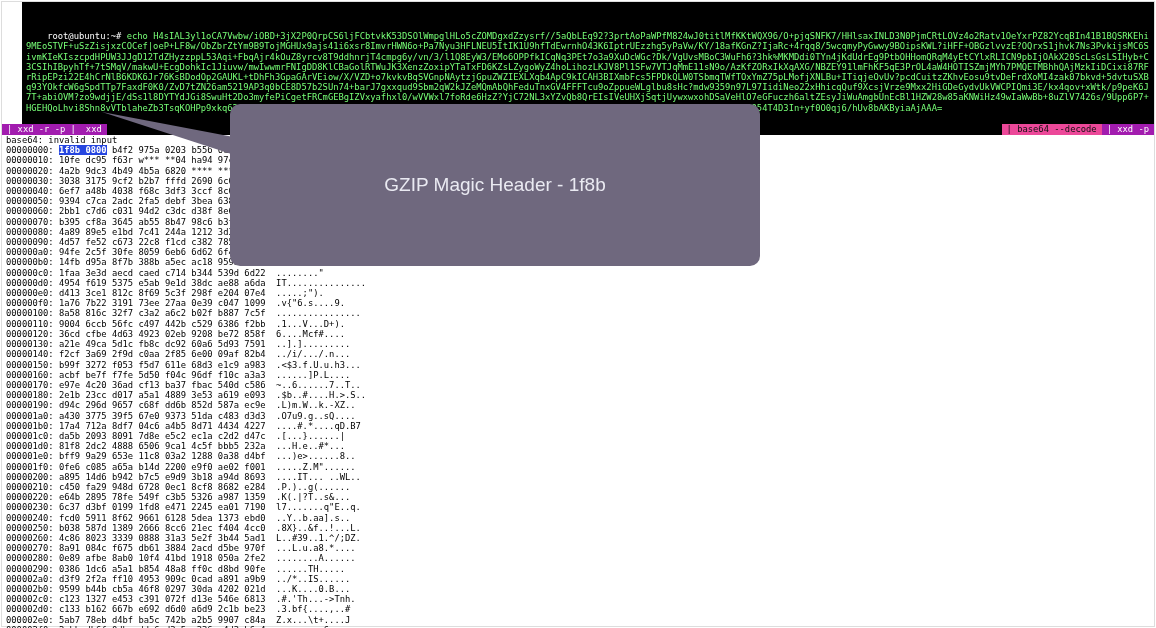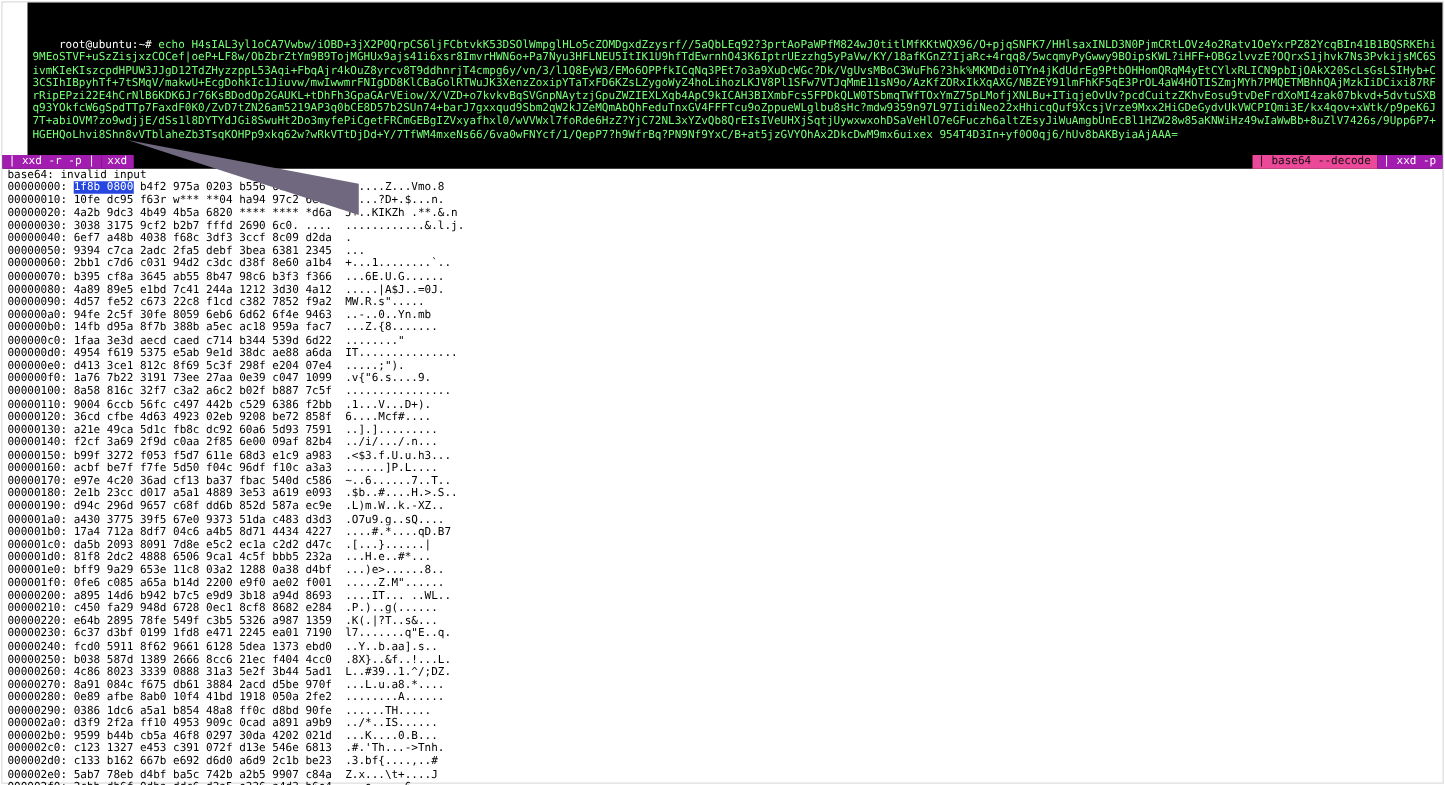--- a/index.html
+++ b/index.html
@@ -46,21 +46,21 @@
   }
   .hexdump {
     padding: 0 4px 0 4px;
     white-space: pre;
     color:#000;
   }
   .hexrow { white-space: pre; }
   .hexrow .addr { color:#000; }
   .hexrow .hex  { color:#000; }
   .hexrow .asc  { color:#000; }
-  .magic { background:#2646e0; color:#fff; }
+  .magic { background:#2646e0; color:#fff;font-weight:bold; }
 
   
   .callout {
     position:absolute;
     left:228px; top:102px;
     width:530px; height:162px;
     background:#6f687e;
     border-radius:10px;
     color:#eaeaf2;
     display:flex;
@@ -95,14 +95,17 @@
 
   <div class="err">base64: invalid input</div>
 
   <div class="hexdump" id="hexdump"><div class="hexrow"><span class="addr">00000000: </span><span class="magic">1f8b 0800</span><span class="hex"> b4f2 975a 0203 b556 6d6f e238</span><span class="asc">  ......Z...Vmo.8</span></div><div class="hexrow"><span class="addr">00000010:</span><span class="hex"> 10fe dc95 f63r w*** **04 ha94 97c2 6ed5</span><span class="asc">  .....?D+.$...n.</span></div><div class="hexrow"><span class="addr">00000020:</span><span class="hex"> 4a2b 9dc3 4b49 4b5a 6820 **** **** *d6a</span><span class="asc">  J+..KIKZh .**.&amp;.n</span></div><div class="hexrow"><span class="addr">00000030:</span><span class="hex"> 3038 3175 9cf2 b2b7 fffd 2690 6c0. ....</span><span class="asc">  ............&amp;.l.j.</span></div><div class="hexrow"><span class="addr">00000040:</span><span class="hex"> 6ef7 a48b 4038 f68c 3df3 3ccf 8c09 d2da</span><span class="asc">  .</span></div><div class="hexrow"><span class="addr">00000050:</span><span class="hex"> 9394 c7ca 2adc 2fa5 debf 3bea 6381 2345</span><span class="asc">  ...</span></div><div class="hexrow"><span class="addr">00000060:</span><span class="hex"> 2bb1 c7d6 c031 94d2 c3dc d38f 8e60 a1b4</span><span class="asc">  +...1........`..</span></div><div class="hexrow"><span class="addr">00000070:</span><span class="hex"> b395 cf8a 3645 ab55 8b47 98c6 b3f3 f366</span><span class="asc">  ...6E.U.G......</span></div><div class="hexrow"><span class="addr">00000080:</span><span class="hex"> 4a89 89e5 e1bd 7c41 244a 1212 3d30 4a12</span><span class="asc">  .....|A$J..=0J.</span></div><div class="hexrow"><span class="addr">00000090:</span><span class="hex"> 4d57 fe52 c673 22c8 f1cd c382 7852 f9a2</span><span class="asc">  MW.R.s".....</span></div><div class="hexrow"><span class="addr">000000a0:</span><span class="hex"> 94fe 2c5f 30fe 8059 6eb6 6d62 6f4e 9463</span><span class="asc">  ..-..0..Yn.mb</span></div><div class="hexrow"><span class="addr">000000b0:</span><span class="hex"> 14fb d95a 8f7b 388b a5ec ac18 959a fac7</span><span class="asc">  ...Z.{8.......</span></div><div class="hexrow"><span class="addr">000000c0:</span><span class="hex"> 1faa 3e3d aecd caed c714 b344 539d 6d22</span><span class="asc">  ........"</span></div><div class="hexrow"><span class="addr">000000d0:</span><span class="hex"> 4954 f619 5375 e5ab 9e1d 38dc ae88 a6da</span><span class="asc">  IT...............</span></div><div class="hexrow"><span class="addr">000000e0:</span><span class="hex"> d413 3ce1 812c 8f69 5c3f 298f e204 07e4</span><span class="asc">  .....;").</span></div><div class="hexrow"><span class="addr">000000f0:</span><span class="hex"> 1a76 7b22 3191 73ee 27aa 0e39 c047 1099</span><span class="asc">  .v{"6.s....9.</span></div><div class="hexrow"><span class="addr">00000100:</span><span class="hex"> 8a58 816c 32f7 c3a2 a6c2 b02f b887 7c5f</span><span class="asc">  ................</span></div><div class="hexrow"><span class="addr">00000110:</span><span class="hex"> 9004 6ccb 56fc c497 442b c529 6386 f2bb</span><span class="asc">  .1...V...D+).</span></div><div class="hexrow"><span class="addr">00000120:</span><span class="hex"> 36cd cfbe 4d63 4923 02eb 9208 be72 858f</span><span class="asc">  6....Mcf#....</span></div><div class="hexrow"><span class="addr">00000130:</span><span class="hex"> a21e 49ca 5d1c fb8c dc92 60a6 5d93 7591</span><span class="asc">  ..].].........</span></div><div class="hexrow"><span class="addr">00000140:</span><span class="hex"> f2cf 3a69 2f9d c0aa 2f85 6e00 09af 82b4</span><span class="asc">  ../i/.../.n...</span></div><div class="hexrow"><span class="addr">00000150:</span><span class="hex"> b99f 3272 f053 f5d7 611e 68d3 e1c9 a983</span><span class="asc">  .&lt;$3.f.U.u.h3...</span></div><div class="hexrow"><span class="addr">00000160:</span><span class="hex"> acbf be7f f7fe 5d50 f04c 96df f10c a3a3</span><span class="asc">  ......]P.L....</span></div><div class="hexrow"><span class="addr">00000170:</span><span class="hex"> e97e 4c20 36ad cf13 ba37 fbac 540d c586</span><span class="asc">  ~..6......7..T..</span></div><div class="hexrow"><span class="addr">00000180:</span><span class="hex"> 2e1b 23cc d017 a5a1 4889 3e53 a619 e093</span><span class="asc">  .$b..#....H.&gt;.S..</span></div><div class="hexrow"><span class="addr">00000190:</span><span class="hex"> d94c 296d 9657 c68f dd6b 852d 587a ec9e</span><span class="asc">  .L)m.W..k.-XZ..</span></div><div class="hexrow"><span class="addr">000001a0:</span><span class="hex"> a430 3775 39f5 67e0 9373 51da c483 d3d3</span><span class="asc">  .O7u9.g..sQ....</span></div><div class="hexrow"><span class="addr">000001b0:</span><span class="hex"> 17a4 712a 8df7 04c6 a4b5 8d71 4434 4227</span><span class="asc">  ....#.*....qD.B7</span></div><div class="hexrow"><span class="addr">000001c0:</span><span class="hex"> da5b 2093 8091 7d8e e5c2 ec1a c2d2 d47c</span><span class="asc">  .[...}......|</span></div><div class="hexrow"><span class="addr">000001d0:</span><span class="hex"> 81f8 2dc2 4888 6506 9ca1 4c5f bbb5 232a</span><span class="asc">  ...H.e..#*...</span></div><div class="hexrow"><span class="addr">000001e0:</span><span class="hex"> bff9 9a29 653e 11c8 03a2 1288 0a38 d4bf</span><span class="asc">  ...)e&gt;......8..</span></div><div class="hexrow"><span class="addr">000001f0:</span><span class="hex"> 0fe6 c085 a65a b14d 2200 e9f0 ae02 f001</span><span class="asc">  .....Z.M"......</span></div><div class="hexrow"><span class="addr">00000200:</span><span class="hex"> a895 14d6 b942 b7c5 e9d9 3b18 a94d 8693</span><span class="asc">  ....IT... ..WL..</span></div><div class="hexrow"><span class="addr">00000210:</span><span class="hex"> c450 fa29 948d 6728 0ec1 8cf8 8682 e284</span><span class="asc">  .P.)..g(......</span></div><div class="hexrow"><span class="addr">00000220:</span><span class="hex"> e64b 2895 78fe 549f c3b5 5326 a987 1359</span><span class="asc">  .K(.|?T..s&amp;...</span></div><div class="hexrow"><span class="addr">00000230:</span><span class="hex"> 6c37 d3bf 0199 1fd8 e471 2245 ea01 7190</span><span class="asc">  l7.......q"E..q.</span></div><div class="hexrow"><span class="addr">00000240:</span><span class="hex"> fcd0 5911 8f62 9661 6128 5dea 1373 ebd0</span><span class="asc">  ..Y..b.aa].s..</span></div><div class="hexrow"><span class="addr">00000250:</span><span class="hex"> b038 587d 1389 2666 8cc6 21ec f404 4cc0</span><span class="asc">  .8X}..&amp;f..!...L.</span></div><div class="hexrow"><span class="addr">00000260:</span><span class="hex"> 4c86 8023 3339 0888 31a3 5e2f 3b44 5ad1</span><span class="asc">  L..#39..1.^/;DZ.</span></div><div class="hexrow"><span class="addr">00000270:</span><span class="hex"> 8a91 084c f675 db61 3884 2acd d5be 970f</span><span class="asc">  ...L.u.a8.*....</span></div><div class="hexrow"><span class="addr">00000280:</span><span class="hex"> 0e89 afbe 8ab0 10f4 41bd 1918 050a 2fe2</span><span class="asc">  ........A......</span></div><div class="hexrow"><span class="addr">00000290:</span><span class="hex"> 0386 1dc6 a5a1 b854 48a8 ff0c d8bd 90fe</span><span class="asc">  ......TH.....</span></div><div class="hexrow"><span class="addr">000002a0:</span><span class="hex"> d3f9 2f2a ff10 4953 909c 0cad a891 a9b9</span><span class="asc">  ../*..IS......</span></div><div class="hexrow"><span class="addr">000002b0:</span><span class="hex"> 9599 b44b cb5a 46f8 0297 30da 4202 021d</span><span class="asc">  ...K....0.B...</span></div><div class="hexrow"><span class="addr">000002c0:</span><span class="hex"> c123 1327 e453 c391 072f d13e 546e 6813</span><span class="asc">  .#.'Th...-&gt;Tnh.</span></div><div class="hexrow"><span class="addr">000002d0:</span><span class="hex"> c133 b162 667b e692 d6d0 a6d9 2c1b be23</span><span class="asc">  .3.bf{....,..#</span></div><div class="hexrow"><span class="addr">000002e0:</span><span class="hex"> 5ab7 78eb d4bf ba5c 742b a2b5 9907 c84a</span><span class="asc">  Z.x...\t+....J</span></div><div class="hexrow"><span class="addr">000002f0:</span><span class="hex"> 2cbb db6f 0dba ddc6 d3a5 e336 a4d3 b6e4</span><span class="asc">  ,..o.....6....</span></div><div class="hexrow"><span class="addr">00000300:</span><span class="hex"> 55df 9276 fb6e b170 50f7 7634 91f7 716a</span><span class="asc">  ..U.v.n.pP.V4...</span></div></div>
 
   <div class="callout-tail">
     <svg width="190" height="70">
       <polygon points="0,0 185,35 185,60" fill="#6f687e"></polygon>
     </svg>
   </div>
+  <div class="callout">
+    <span>GZIP Magic Header - 1f8b</span>
+  </div>
 
 </div>
 
 </body></html>

